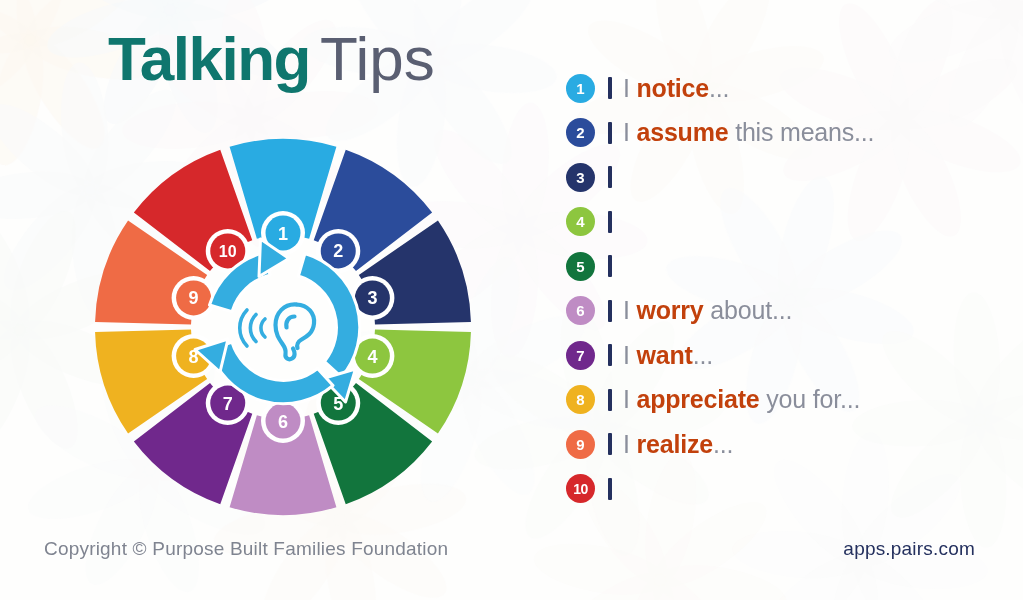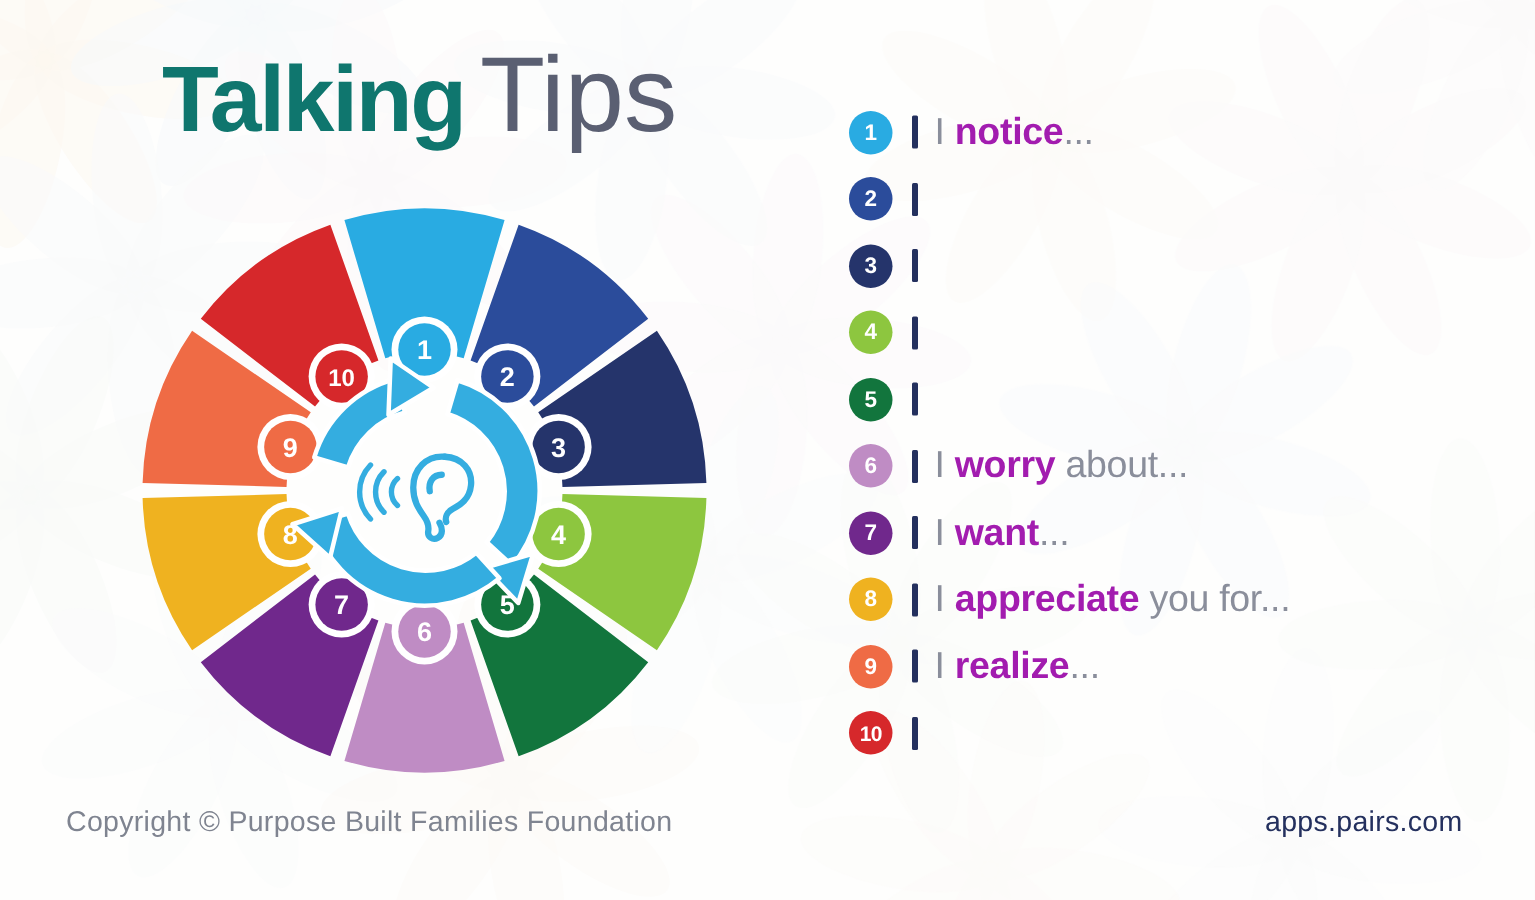--- a/index.html
+++ b/index.html
@@ -36,21 +36,21 @@
     white-space: nowrap;
     line-height: 1;
   }
   #title .t-bold {
     font-size: 62px;
     font-weight: bold;
     color: #0f766e;
     letter-spacing: -1.5px;
   }
   #title .t-light {
-    font-size: 71px;
+    font-size: 62px;
     font-weight: 300;
     color: #5a5f72;
     letter-spacing: 0px;
     margin-left: 10px;
   }
 
   
   #wheel {
     position: absolute;
     left: 88px;
@@ -98,21 +98,21 @@
     border-radius: 1px;
   }
   .tip-text {
     font-size: 25px;
     color: #8a8e9b;
     font-weight: 300;
     letter-spacing: -0.2px;
   }
   .tip-text .kw {
     font-weight: bold;
-    color: #a21caf;
+    color: #c2410c;
   }
   .tip-text .pre,
   .tip-text .post {
     font-weight: 300;
     color: #8a8e9b;
   }
 
   
   #footer-left {
     position: absolute;
@@ -294,20 +294,21 @@
 
   <div id="tips">
       <div class="tip-row">
         <div class="tip-badge" style="background: rgb(41, 171, 226);">1</div>
         <div class="tip-bar"></div>
         <div class="tip-text"><span class="pre">I </span><span class="kw">notice</span><span class="post">...</span></div>
       </div>
       <div class="tip-row">
         <div class="tip-badge" style="background: rgb(43, 76, 155);">2</div>
         <div class="tip-bar"></div>
+        <div class="tip-text"><span class="pre">I </span><span class="kw">assume</span><span class="post"> this means...</span></div>
       </div>
       <div class="tip-row">
         <div class="tip-badge" style="background: rgb(37, 52, 107);">3</div>
         <div class="tip-bar"></div>
       </div>
       <div class="tip-row">
         <div class="tip-badge" style="background: rgb(141, 198, 63);">4</div>
         <div class="tip-bar"></div>
       </div>
       <div class="tip-row">

